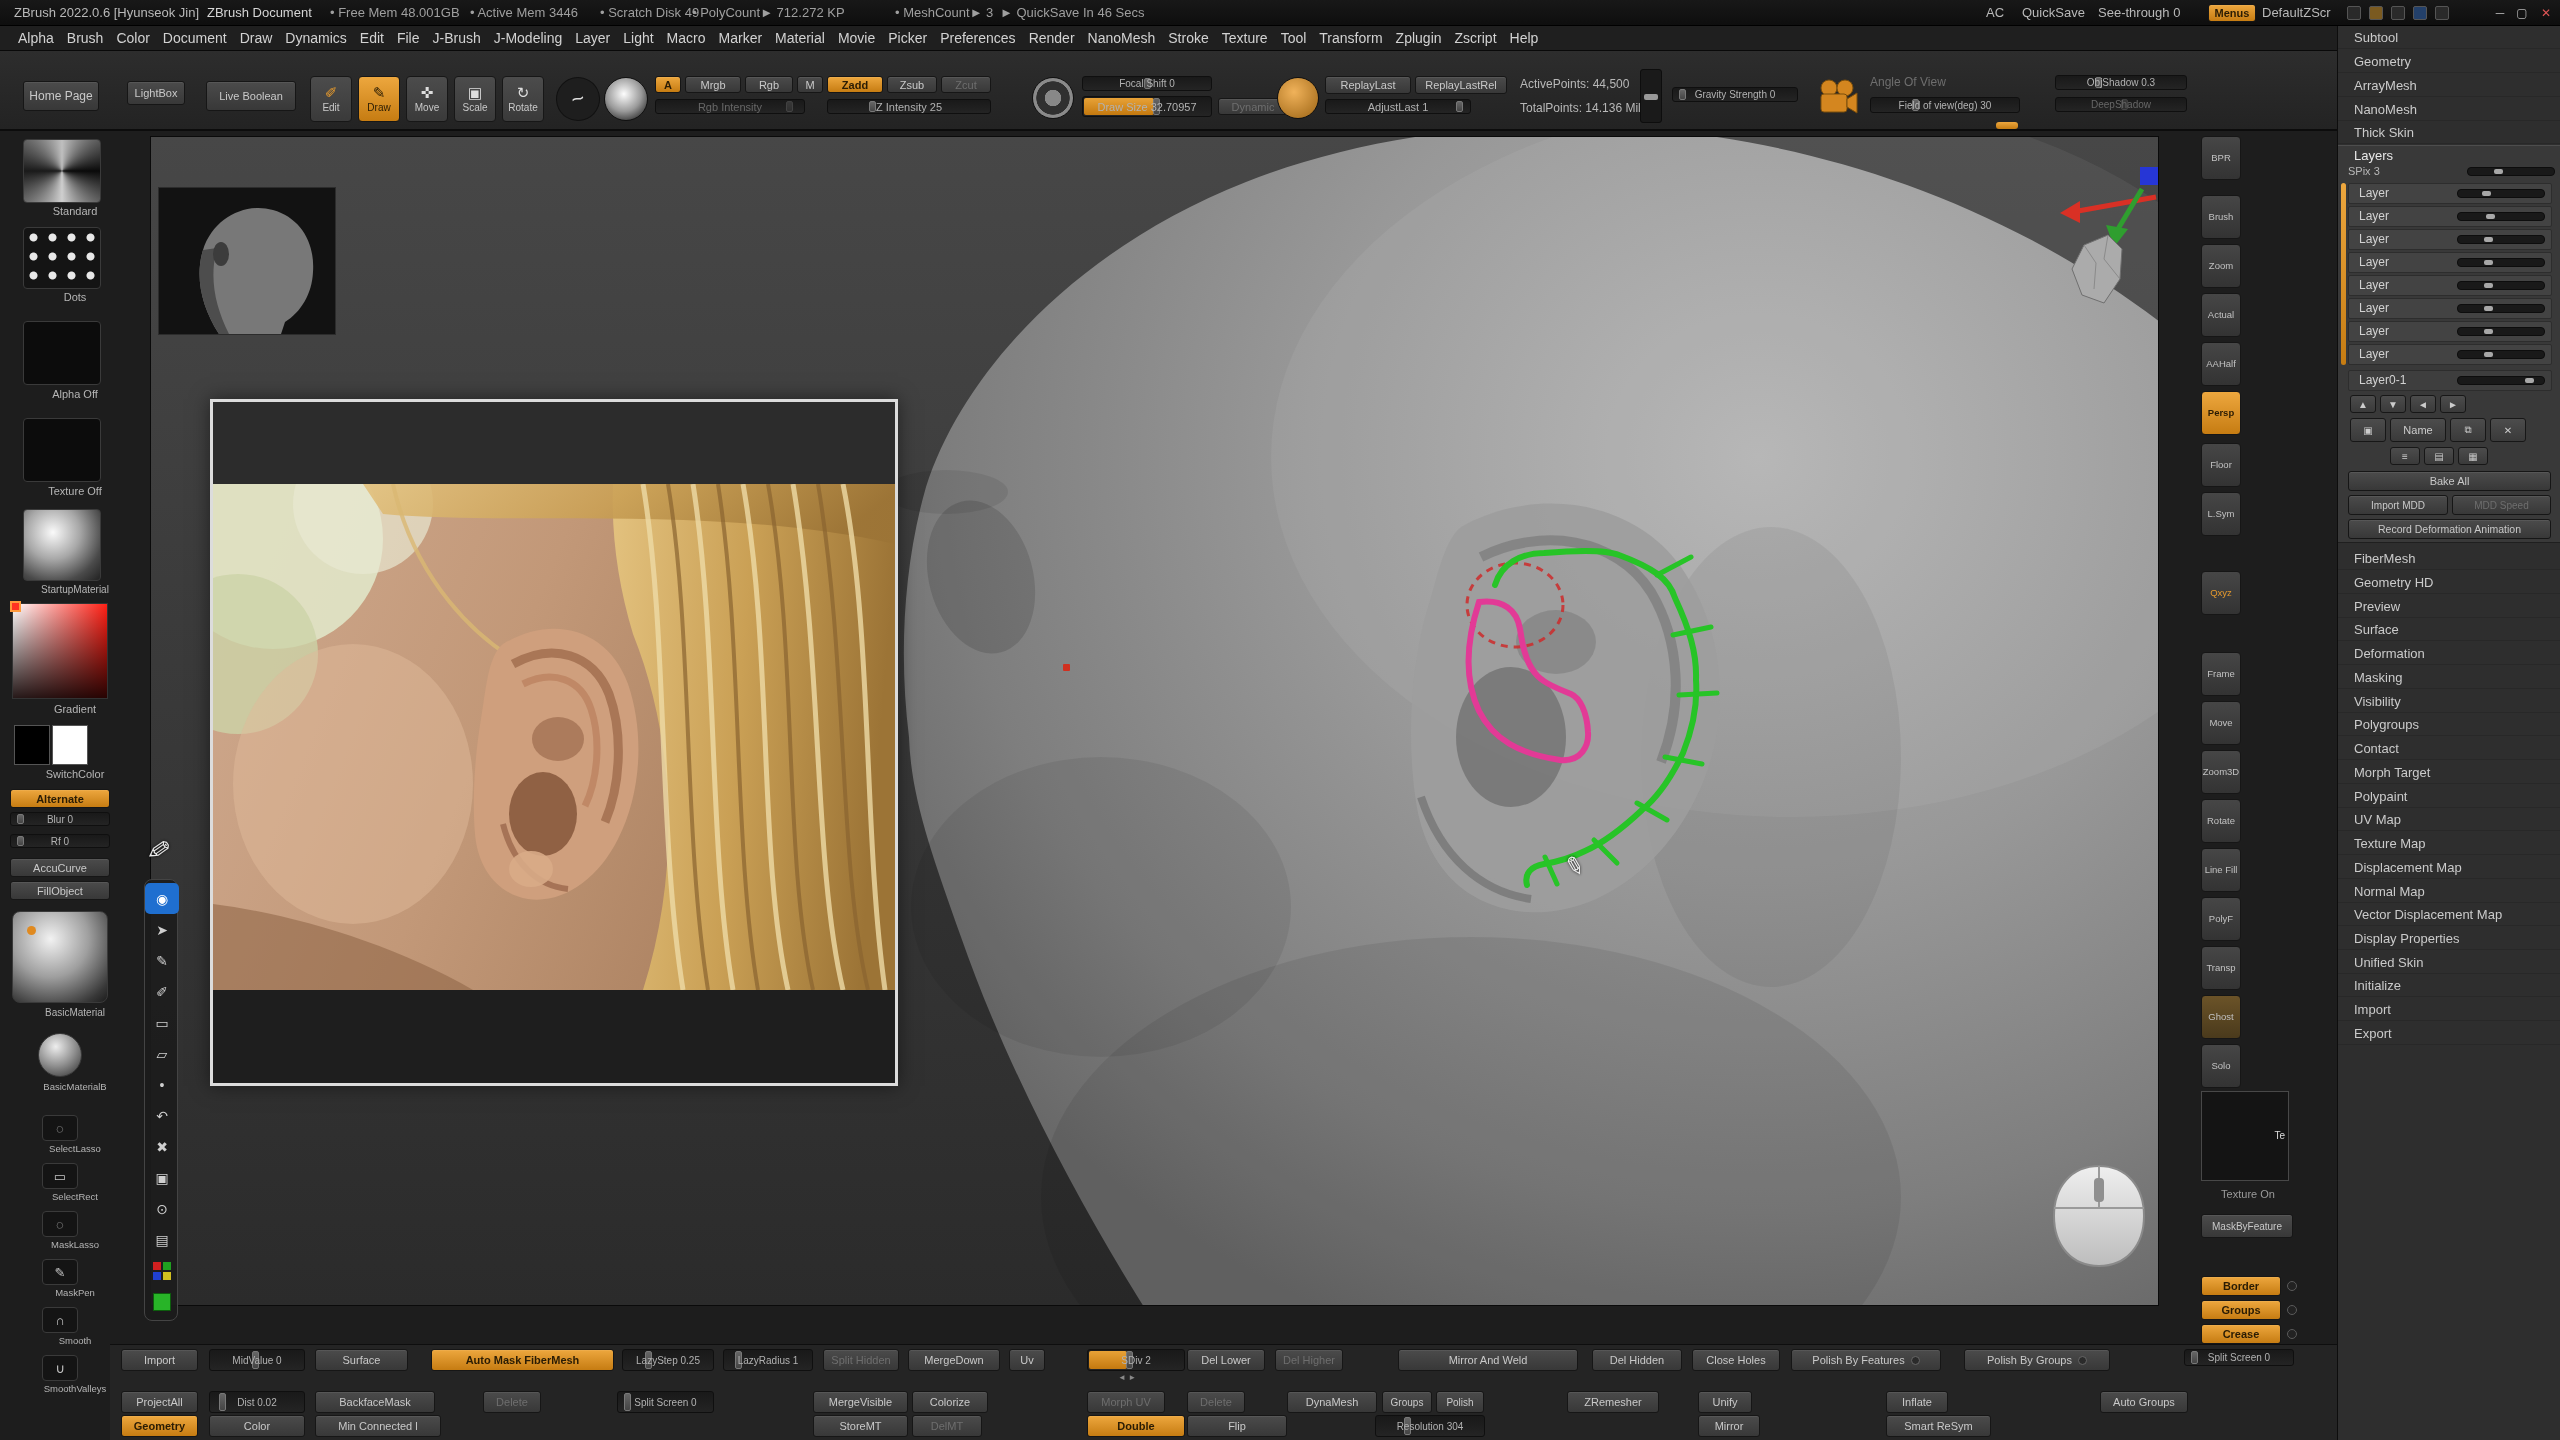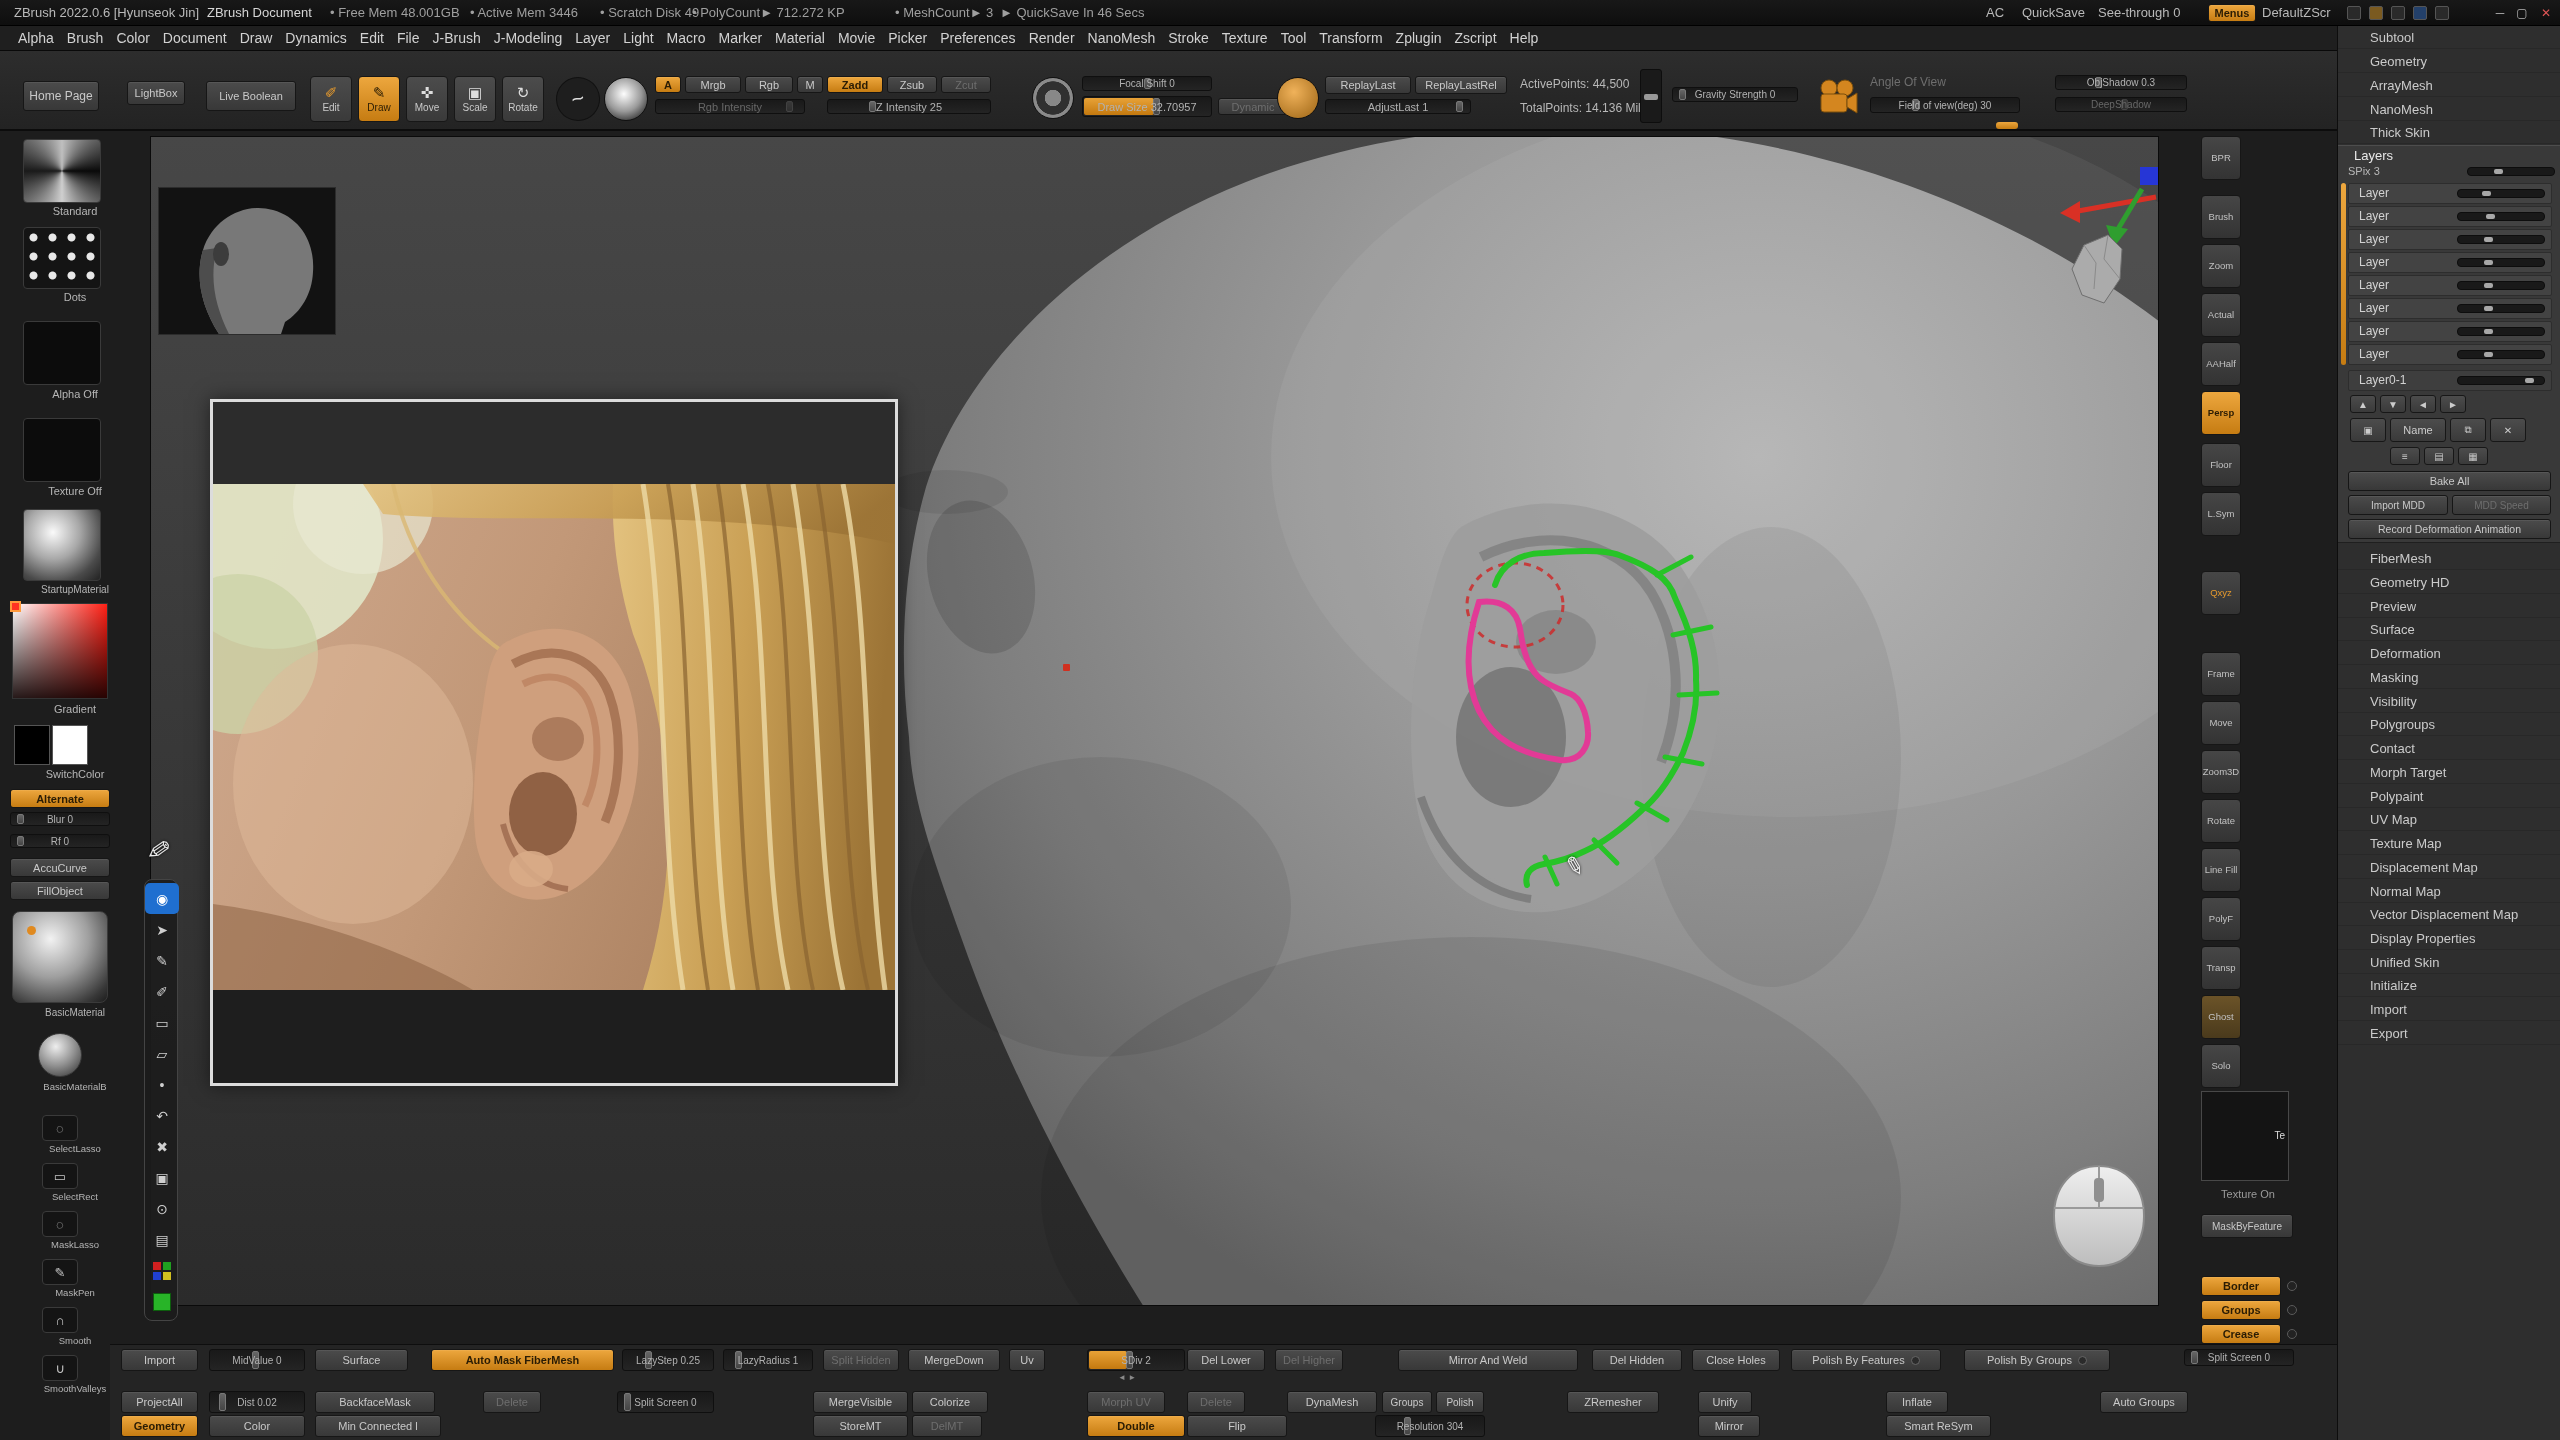--- a/index.html
+++ b/index.html
@@ -49,21 +49,21 @@
 .acell.active{background:#1f6fd0;border-radius:5px;color:#fff}
 .pal{display:grid;grid-template-columns:8px 8px;grid-gap:2px}
 .pal span{width:8px;height:8px}
 
 .rshelf-item{position:absolute;left:2201px;width:40px;height:44px;background:linear-gradient(#464646,#333);border:1px solid #161616;border-radius:4px;display:flex;align-items:center;justify-content:center;font-size:9.5px;color:#c2c2c2;text-align:center;line-height:10px;z-index:12}
 .rshelf-item.orange{background:linear-gradient(#eda73e,#c67c12);color:#2a1c04;font-weight:bold}
 .rshelf-item.otext{color:#e69a2d}
 .rshelf-item.tint{background:linear-gradient(#6b5328,#4a3a1c)}
 
 .rpanel{position:absolute;left:2337px;top:26px;width:223px;height:1414px;background:#2e2e2e;border-left:1px solid #0d0d0d;z-index:36}
-.prow{position:absolute;left:0;width:223px;height:23px;line-height:23px;padding-left:32px;font-size:13px;color:#cbcbcb;border-bottom:1px solid rgba(0,0,0,.12)}
+.prow{position:absolute;left:0;width:223px;height:23px;line-height:23px;padding-left:16px;font-size:13px;color:#cbcbcb;border-bottom:1px solid rgba(0,0,0,.12)}
 .lsec{position:absolute;left:0;top:119px;width:223px;height:398px;background:#393939;border-top:1px solid #4d4d4d;border-bottom:1px solid #1f1f1f}
 .lrow{position:absolute;left:10px;width:204px;height:21px;background:#434343;border:1px solid #2d2d2d;border-radius:2px;font-size:12px;color:#d2d2d2;line-height:19px;padding-left:10px}
 .mini{position:absolute;right:6px;top:6px;width:88px;height:9px;background:#191919;border:1px solid #0d0d0d;border-radius:4px}
 .mini i{position:absolute;left:var(--h,30%);top:1px;width:9px;height:5px;background:#a8a8a8;border-radius:2px}
 .sbtn{position:absolute;height:18px;background:linear-gradient(#4c4c4c,#3a3a3a);border:1px solid #171717;border-radius:3px;color:#ccc;font-size:10px;display:flex;align-items:center;justify-content:center}
 
 .tray{position:absolute;left:0;top:1344px;width:2338px;height:96px;z-index:15}
 .traybg{position:absolute;left:110px;right:0;top:0;bottom:0;background:#242424;border-top:1px solid #0e0e0e}
 .tray .btn{height:22px;font-size:11px}
 .tray .slider{height:22px;font-size:10px}

